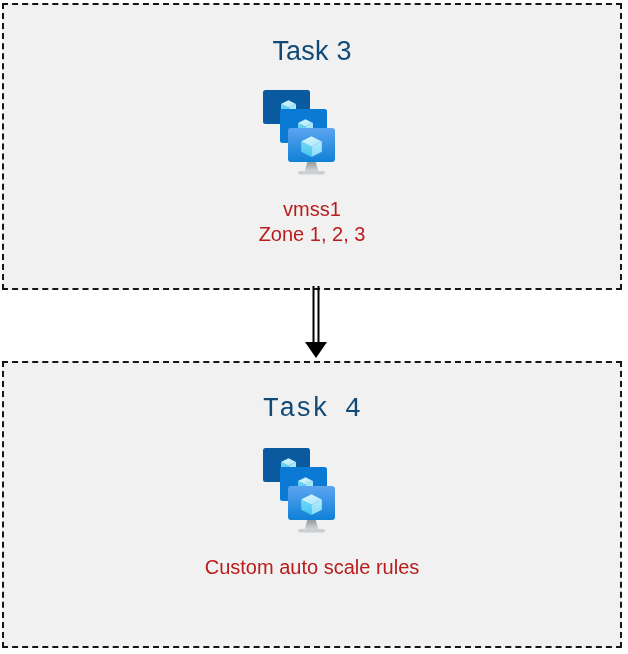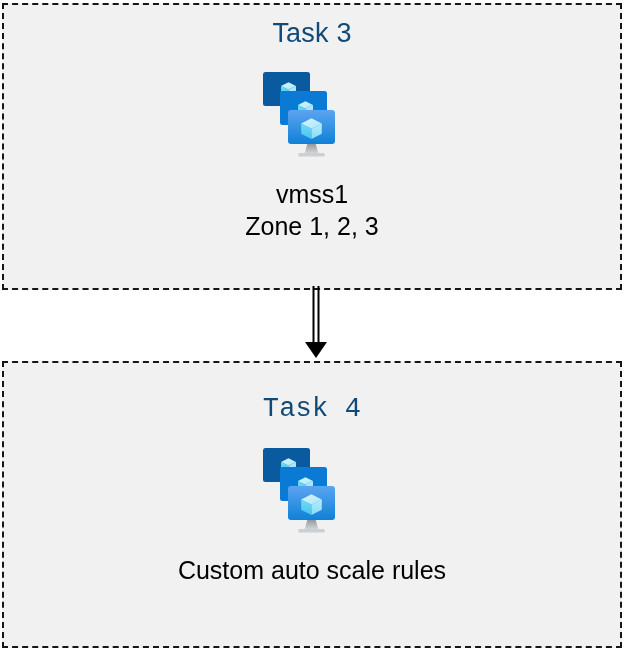--- a/index.html
+++ b/index.html
@@ -45,26 +45,26 @@
   }
 
   .task-title {
     color: #114a76;
     font-size: 27px;
     line-height: 1;
     letter-spacing: 0.2px;
     text-align: center;
     white-space: nowrap;
   }
-  #task-box-top .task-title { margin-top: 15px; }
+  #task-box-top .task-title { margin-top: 33px; }
   #task-box-bottom .task-title { margin-top: 33px; font-family: Liberation Mono, monospace; }
 
   .task-caption {
-    color: #000000;
-    font-size: 25px;
+    color: #b91c1c;
+    font-size: 20px;
     line-height: 1.26;
     text-align: right;
     white-space: nowrap;
   }
   .caption-block {
     display: flex;
     flex-direction: column;
     align-items: center;
   }
   #task-box-top .caption-block { margin-top: 14px; }

